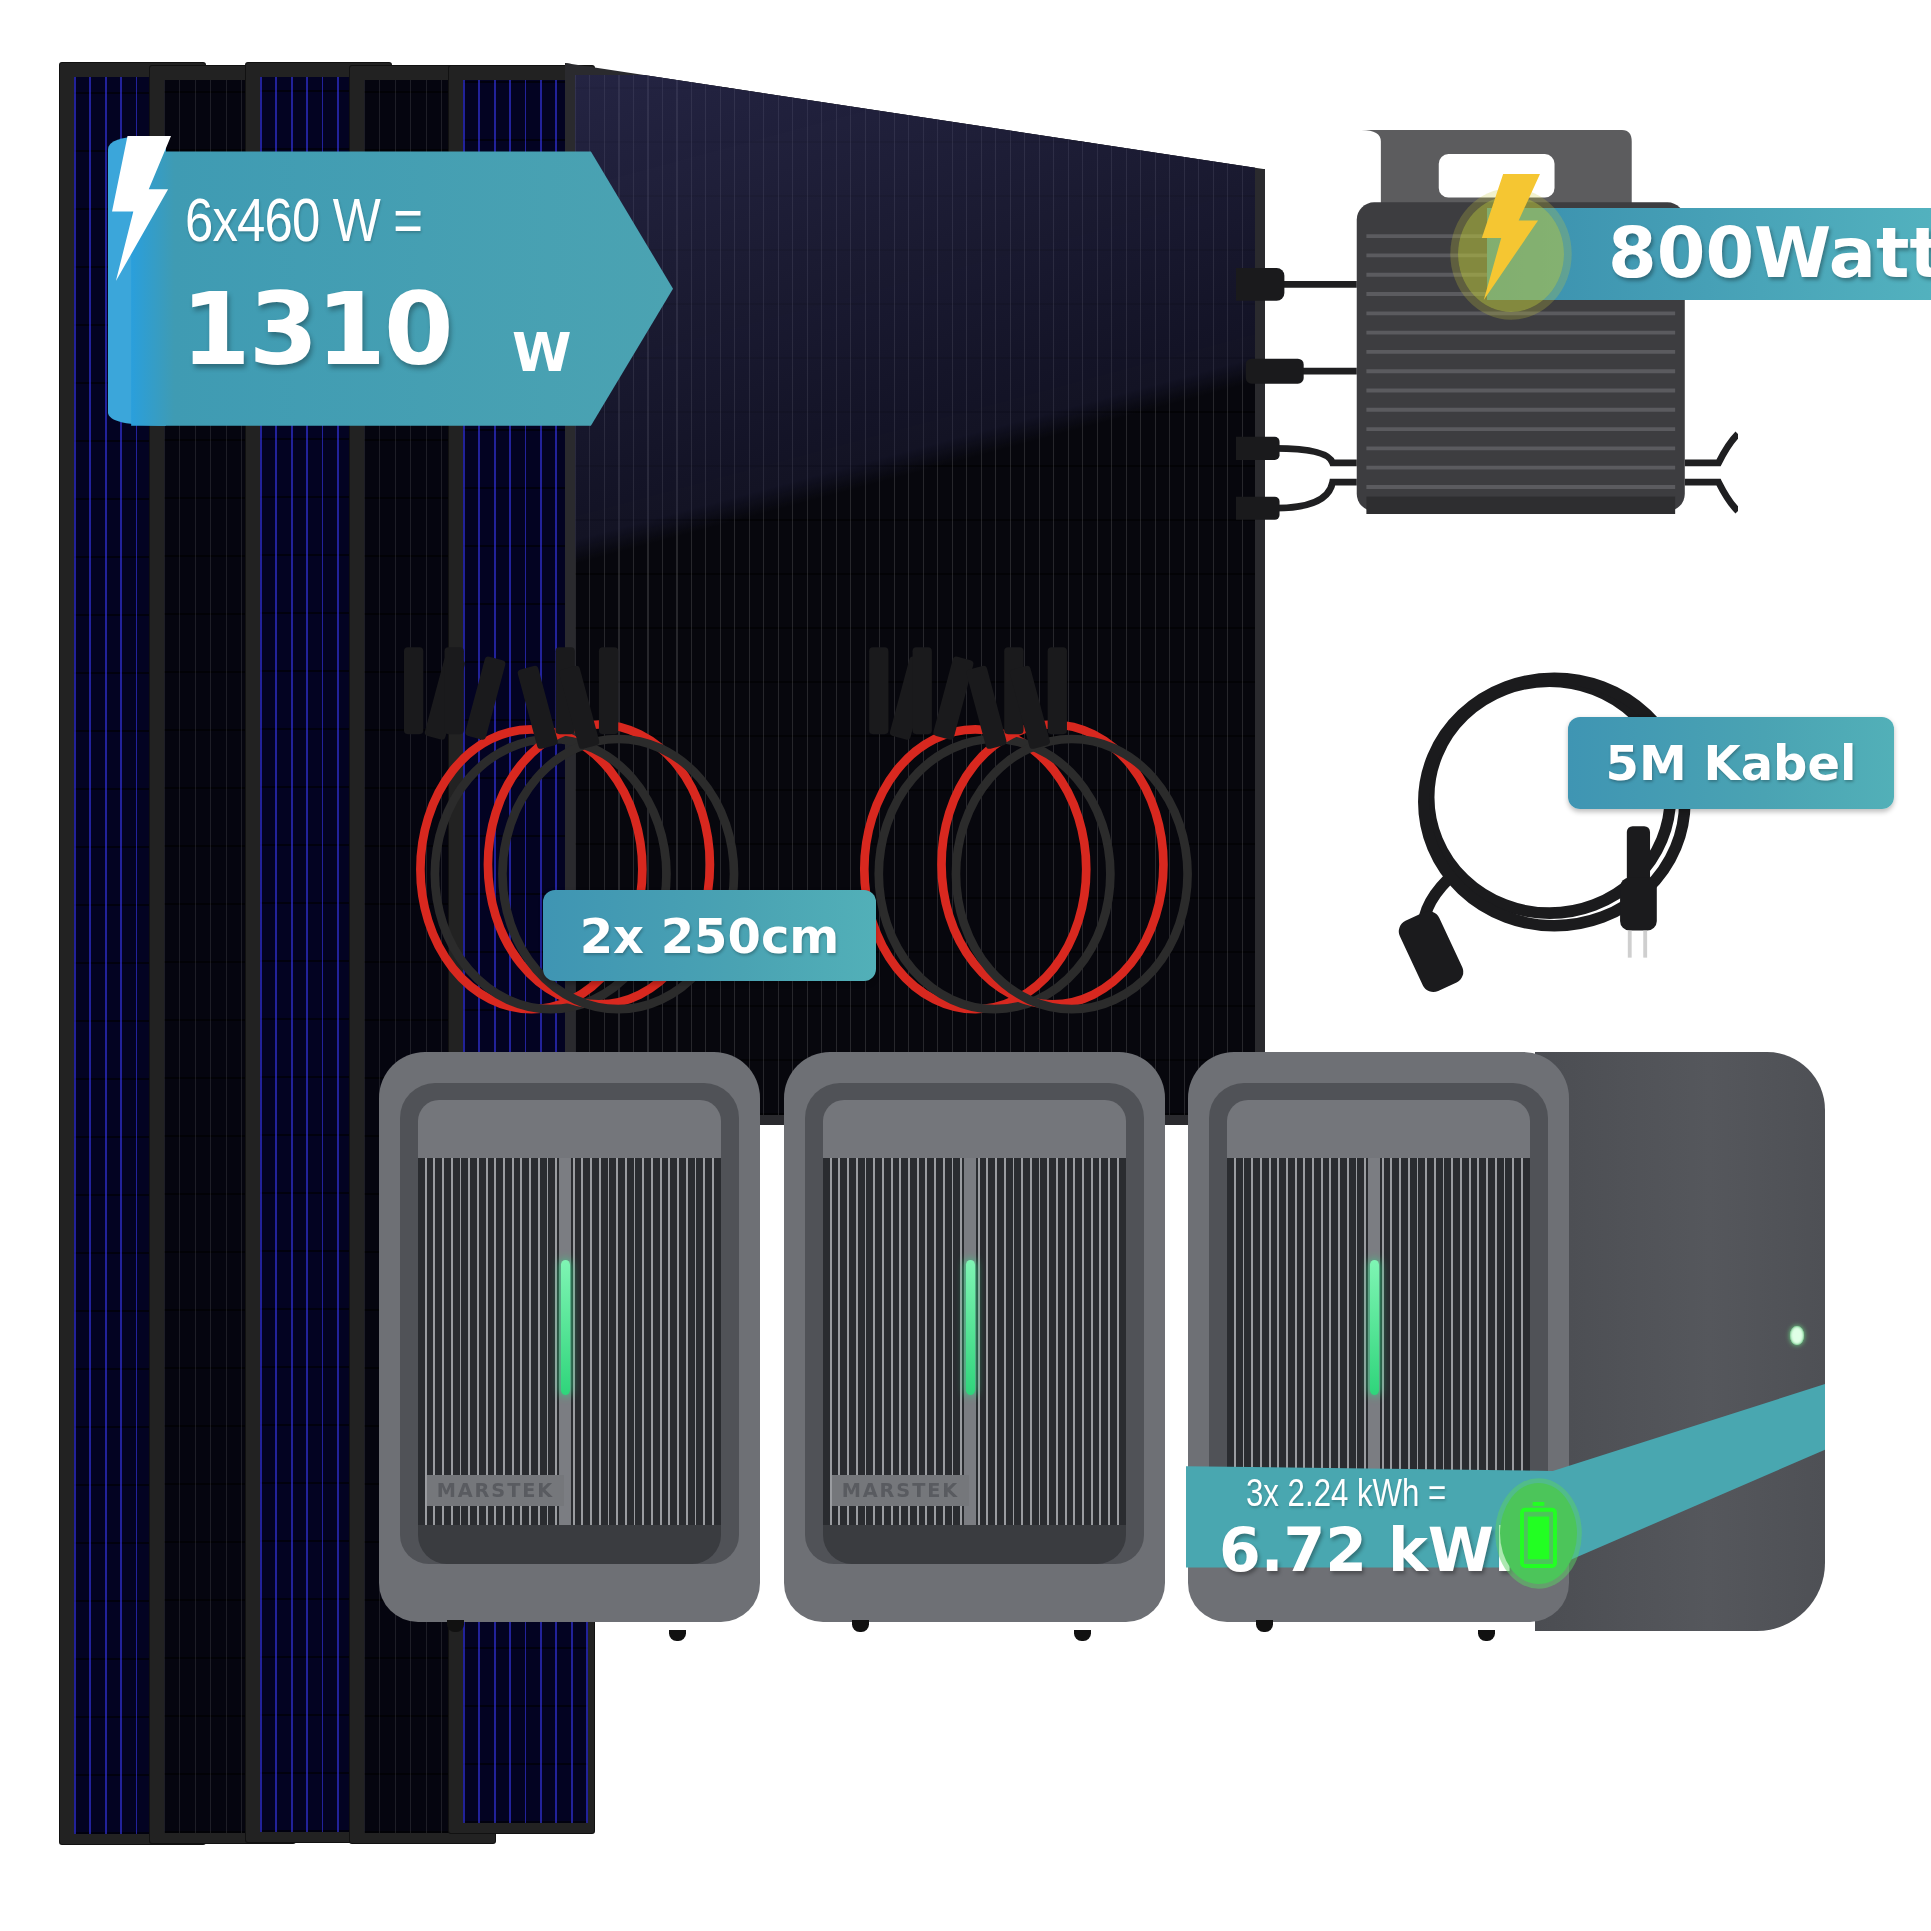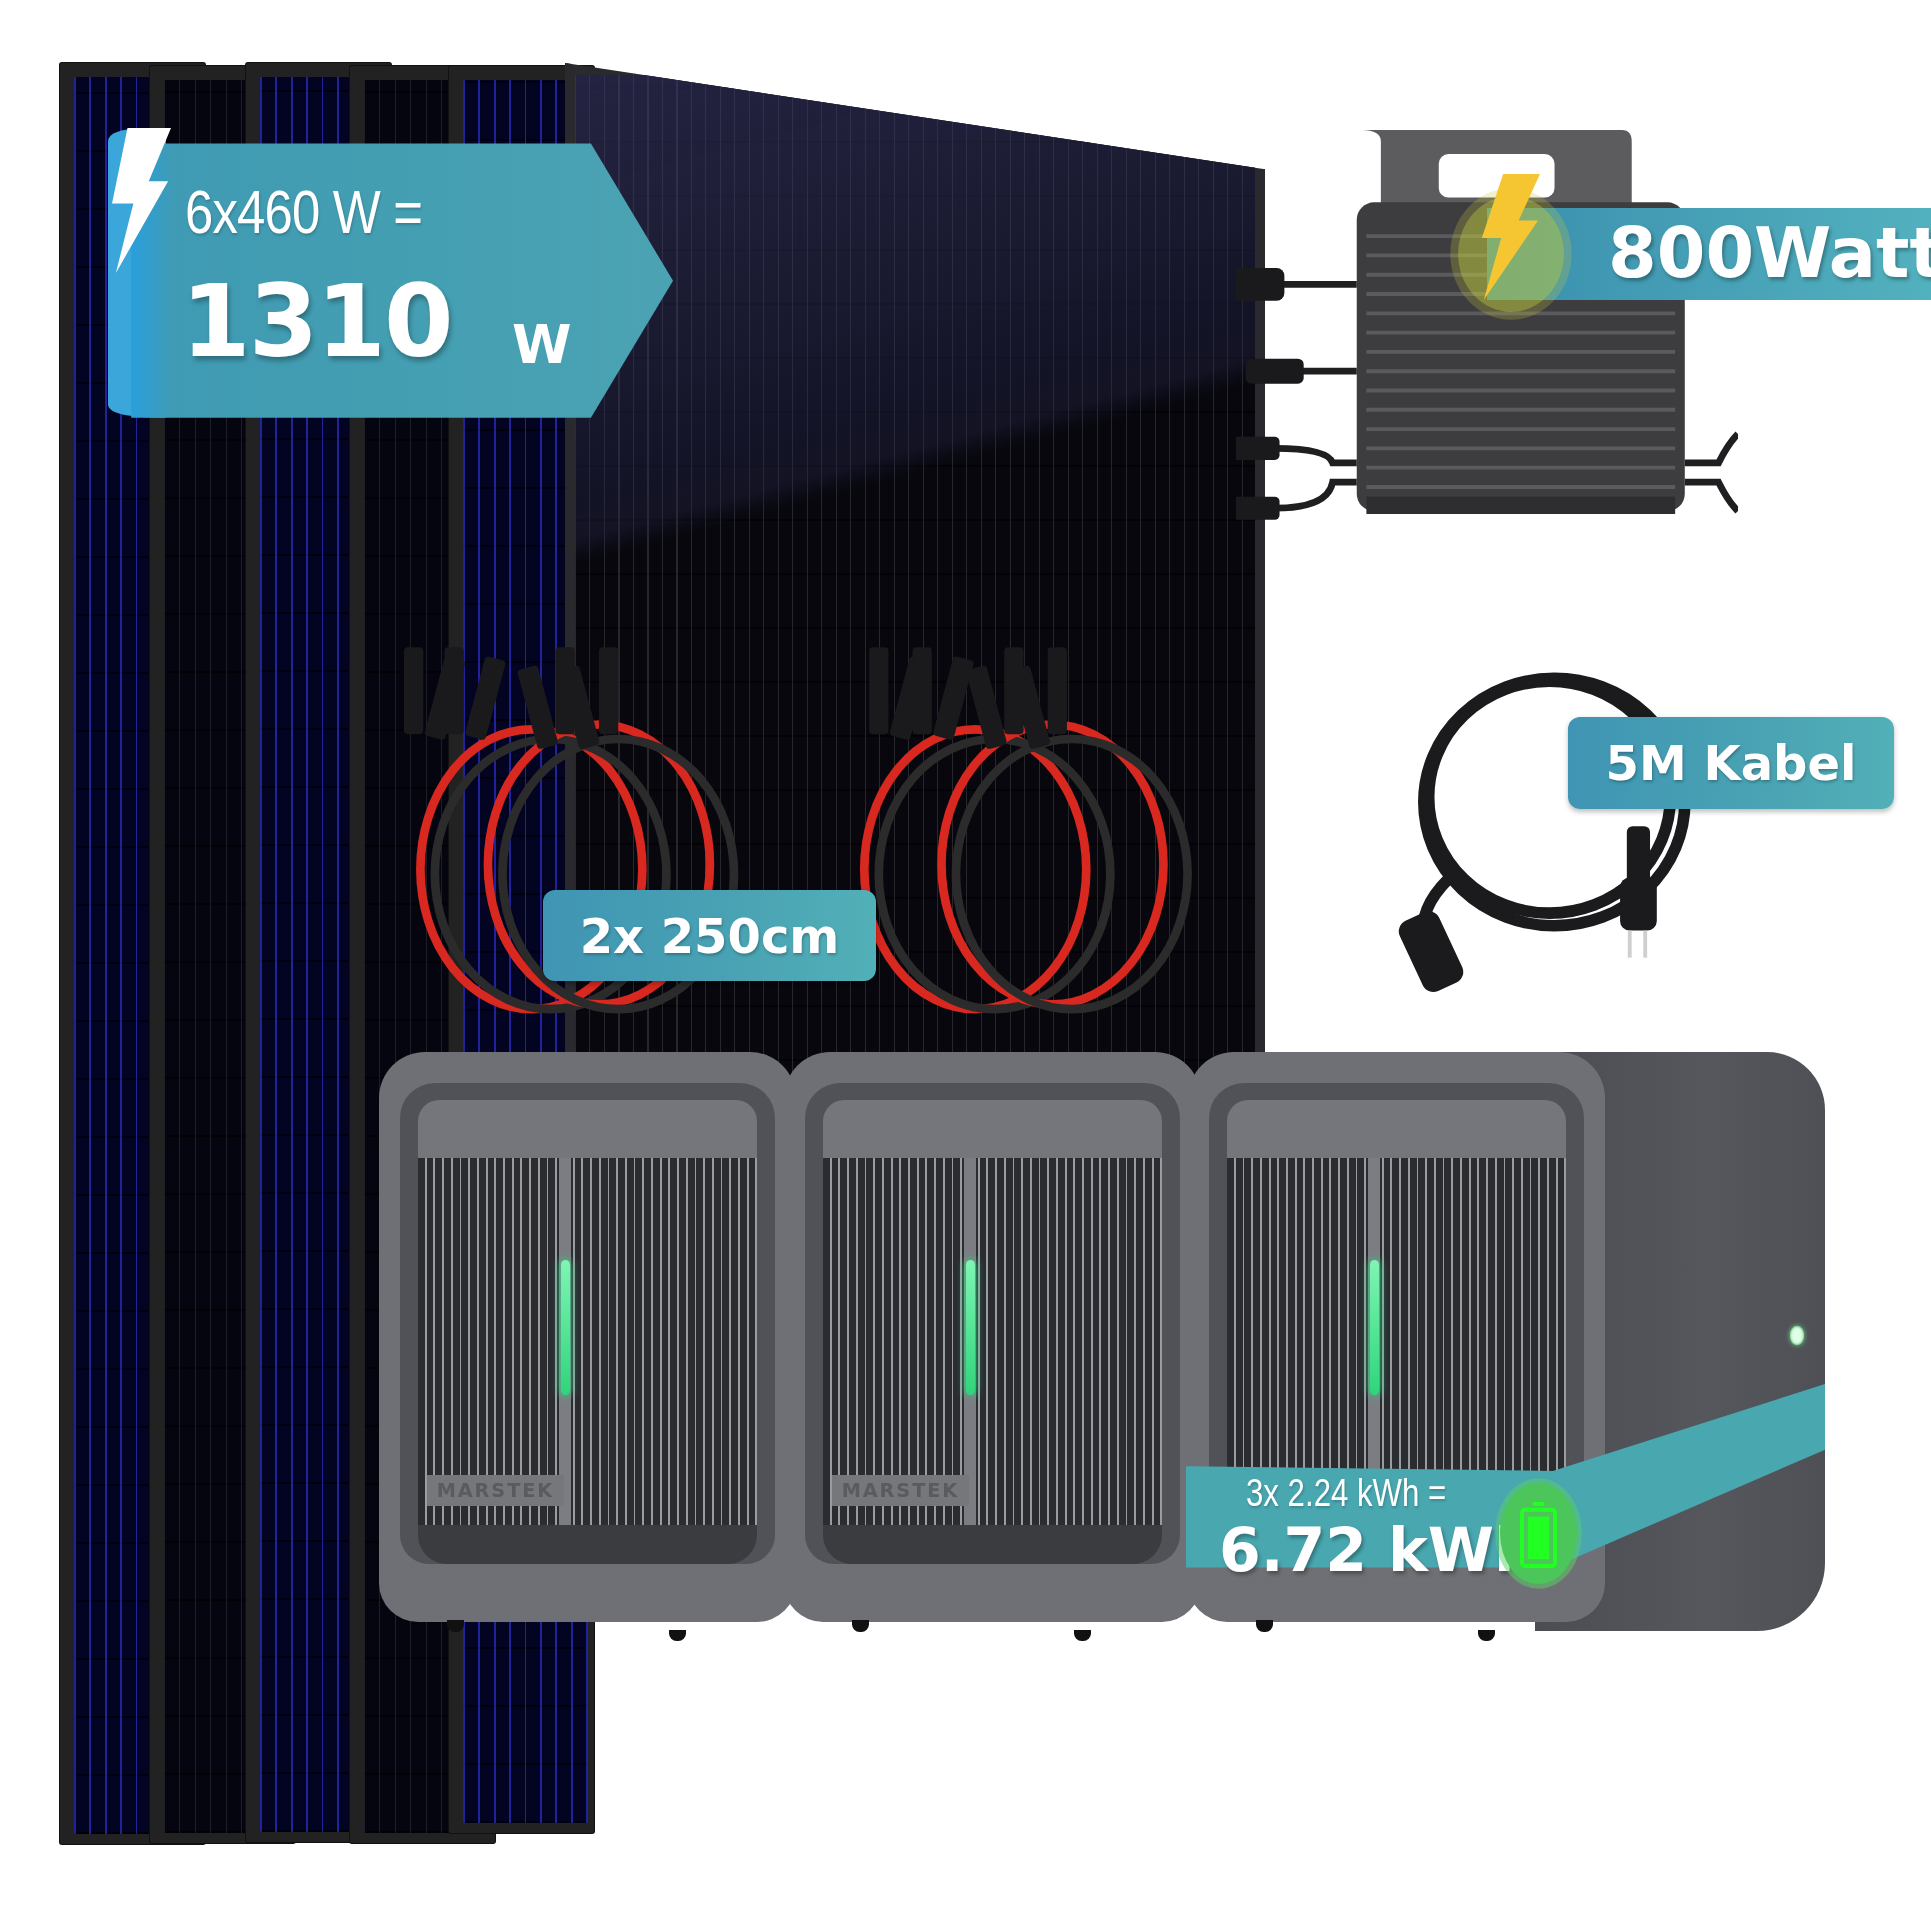--- a/index.html
+++ b/index.html
@@ -22,36 +22,36 @@
        linear-gradient(165deg, rgba(60,60,110,0.55) 0%, rgba(40,40,80,0.35) 38%, rgba(0,0,0,0) 40%),
        repeating-linear-gradient(90deg, rgba(255,255,255,0.13) 0 1px, transparent 1px 14.5px),
        repeating-linear-gradient(0deg, rgba(0,0,0,0.5) 0 1.9px, transparent 1.9px 54px),
        #07070d;}
   
   .teal{background:linear-gradient(90deg,#3f95b3 0%,#4aa3b3 60%,#52b0b8 100%);color:#fff;}
   .lbl-rect{position:absolute;border-radius:12px;display:flex;align-items:center;justify-content:center;
     font-family:"DejaVu Sans",sans-serif;font-weight:bold;color:#fff;box-shadow:0 2.9px 5.8px rgba(0,0,0,0.25);
     text-shadow:1px 1.9px 2.9px rgba(0,0,0,0.25);}
   
-  #power-banner{position:absolute;left:108px;top:128px;width:565px;height:290px;}
+  #power-banner{position:absolute;left:108px;top:136px;width:565px;height:290px;}
   #power-banner svg{position:absolute;left:0;top:0;}
   .pb-top{position:absolute;left:77px;top:48px;font-family:"Liberation Sans",sans-serif;font-size:62px;color:#fff;letter-spacing:-1px;transform:scaleX(0.82);transform-origin:left center;text-shadow:1px 1.9px 2.9px rgba(0,0,0,0.2);}
   .pb-big{position:absolute;left:73px;top:135px;font-family:"DejaVu Sans",sans-serif;font-weight:bold;font-size:100px;color:#fff;letter-spacing:-1.9px;text-shadow:1.9px 3.9px 4.8px rgba(0,0,0,0.3);}
   .pb-unit{position:absolute;left:404px;top:185px;font-family:"DejaVu Sans",sans-serif;font-weight:bold;font-size:54px;color:#fff;}
   .pb-bolt{position:absolute;left:415px;top:37px;}
   
   #inverter{position:absolute;left:1236px;top:130px;width:502px;height:439px;}
   
   #watt-label{position:absolute;left:1439px;top:208px;width:492px;height:92px;margin-left:48px;}
   .watt-band{position:absolute;left:0;top:0;width:100%;height:100%;background:linear-gradient(90deg,#3a8fae,#55b5c0);}
   .watt-text{position:absolute;left:121px;top:3.9px;font-weight:bold;font-size:70px;color:#fff;text-shadow:1.9px 2.9px 3.9px rgba(0,0,0,0.3);}
   .watt-circle{position:absolute;left:-29px;top:-11.6px;width:106px;height:116px;border-radius:50%;background:rgba(190,200,60,0.55);box-shadow:0 0 0 7.7px rgba(200,200,60,0.25);}
   .watt-bolt{position:absolute;left:-13.5px;top:-34px;}
   
-  .battery{position:absolute;top:1052px;height:570px;padding-left:36px;}
+  .battery{position:absolute;top:1052px;height:570px;}
   .bat-body{position:absolute;inset:0;background:#6e7075;border-radius:46px 46px 39px 39px;}
   .bat-inner{position:absolute;left:21px;right:21px;top:31px;bottom:58px;background:#505257;border-radius:35px 35px 29px 29px;}
   .bat-top{position:absolute;left:39px;right:39px;top:48px;height:58px;background:#74767b;border-radius:21px 21px 0 0;}
   .bat-fins{position:absolute;left:39px;right:39px;top:106px;bottom:97px;
      background:repeating-linear-gradient(90deg,#2a2c30 0 6.8px,#9a9ca0 6.8px 8.7px);}
   .bat-divider{position:absolute;top:106px;width:11.6px;height:calc(100% - 203px);background:#7b7d82;}
   .bat-led{position:absolute;width:8.7px;height:135px;border-radius:4.8px;background:linear-gradient(#7ff5b4,#2fd57b);box-shadow:0 0 9.7px #2fe08a;}
   .bat-brand{position:absolute;bottom:116px;left:48px;background:#75777b;color:#595b60;font-weight:bold;font-size:19.3px;letter-spacing:1.9px;padding:3.9px 9.7px;}
   .bat-bottom{position:absolute;left:39px;right:39px;bottom:58px;height:39px;background:#3a3c40;border-radius:0 0 29px 29px;}
   .bat-foot{position:absolute;width:17.4px;height:11.6px;background:#111;border-radius:0 0 7.7px 7.7px;}

